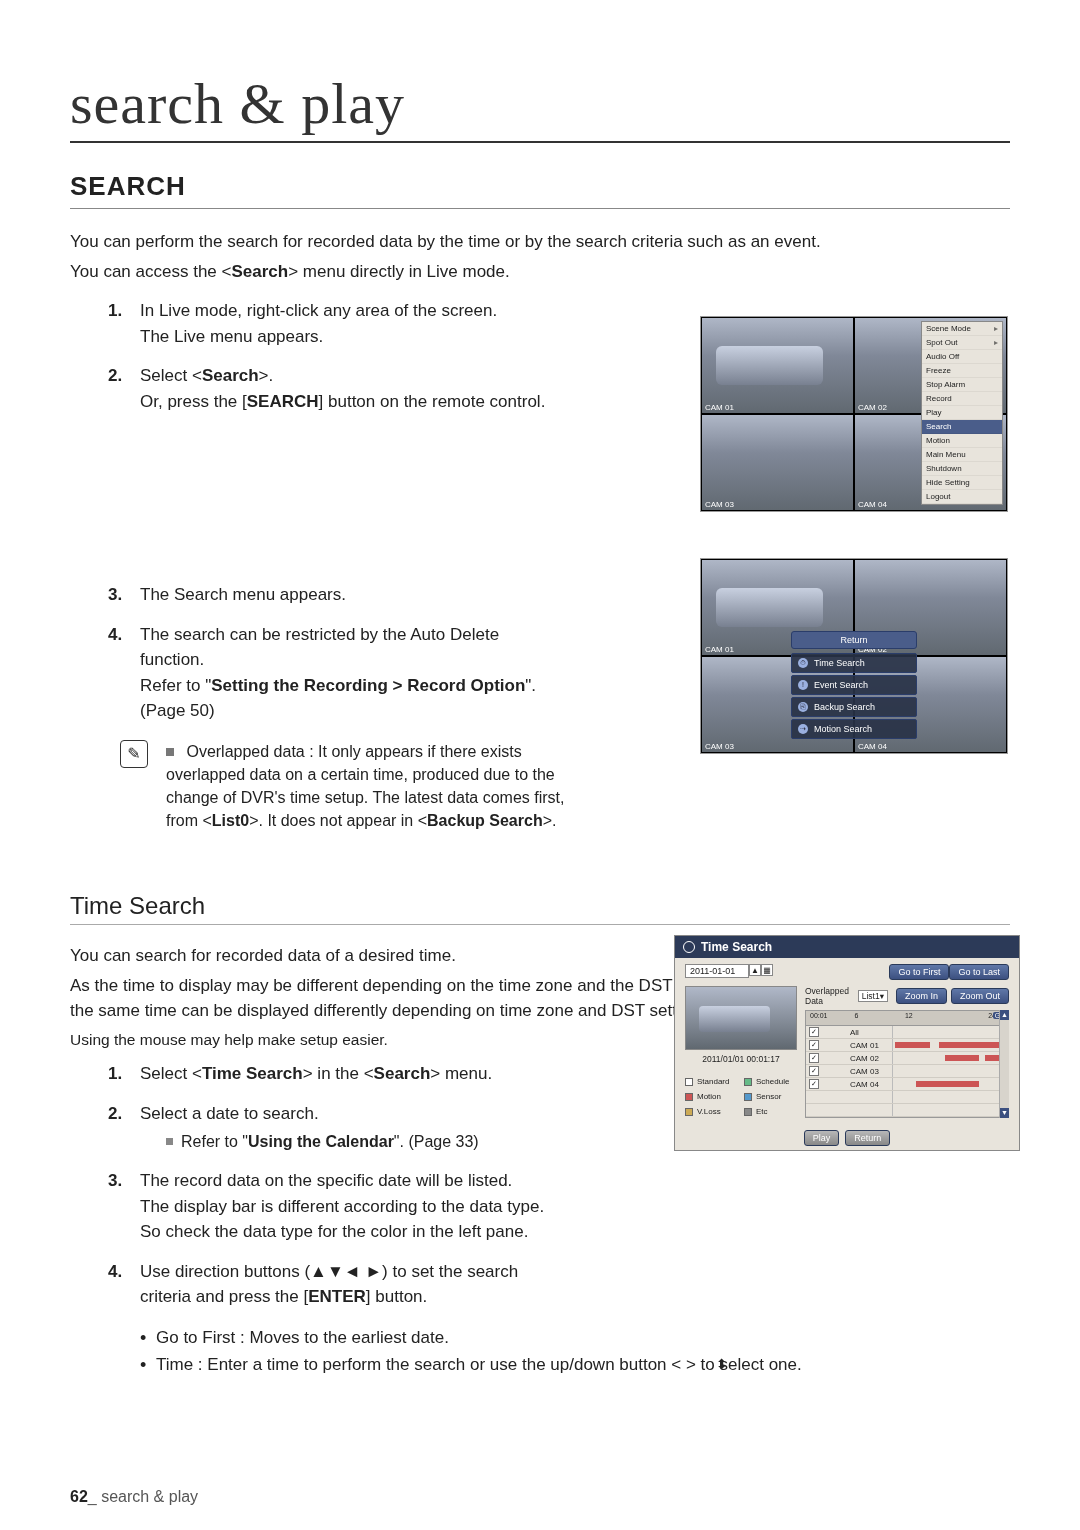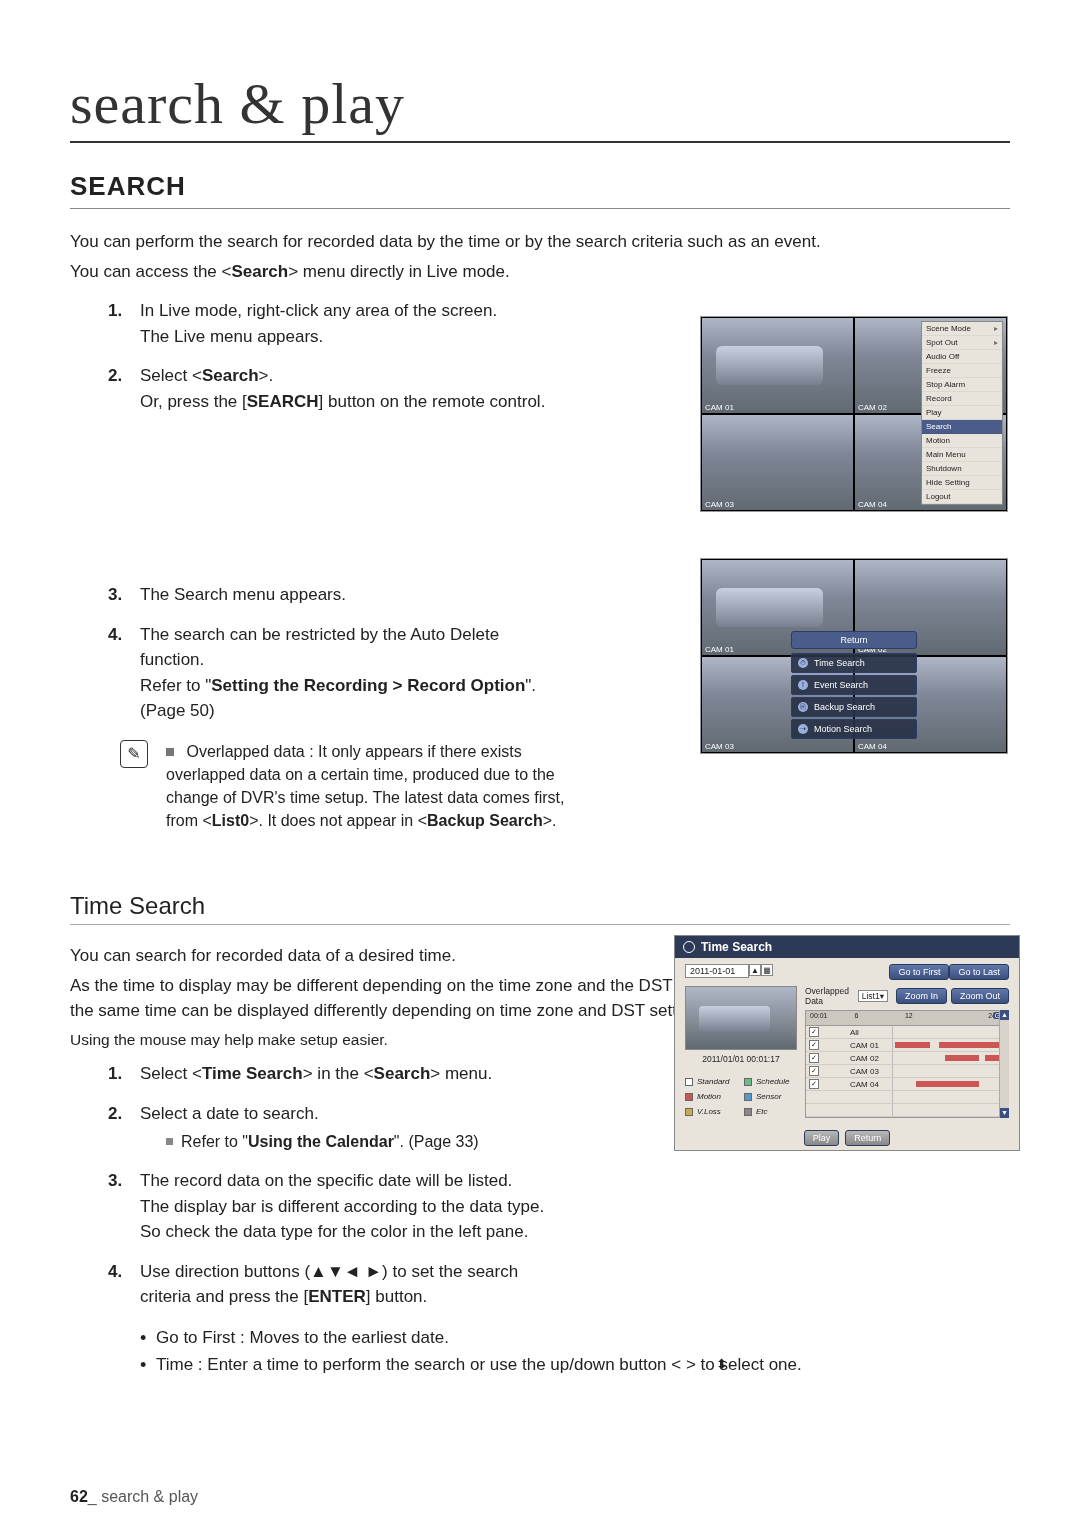--- a/index.html
+++ b/index.html
@@ -90,21 +90,21 @@
   .ts-row1{display:flex;padding:6px 10px;align-items:flex-start;}
   .ts-date{background:#fff;border:1px solid #888;padding:1px 4px;width:64px;font-size:9px;}
   .ts-cal{width:12px;height:12px;background:#fff;border:1px solid #888;display:inline-flex;align-items:center;justify-content:center;font-size:8px;}
   .ts-btn{background:linear-gradient(#6078a8,#3c5080);color:#fff;border:1px solid #2a3a5a;border-radius:3px;padding:2px 8px;font-size:9px;white-space:nowrap;}
   .ts-btn.grey{background:linear-gradient(#b8b8b8,#888);}
   .ts-body{display:flex;padding:0 10px;gap:8px;}
   .ts-left{width:112px;}
   .ts-preview{width:112px;height:64px;background:linear-gradient(#b0b8c8,#606870);border:1px solid #888;margin-bottom:2px;position:relative;}
   .ts-preview .car{position:absolute;left:12%;top:30%;width:64%;height:42%;background:linear-gradient(#c8d0e0,#788090);border-radius:4px;}
   .ts-ptime{text-align:center;font-size:8.5px;padding:2px 0;}
-  .ts-legend{font-size:8px;margin-top:10px;line-height:1.6;display:grid;grid-template-columns:1fr 1fr;gap:2px 6px;font-style:italic;}
+  .ts-legend{font-size:8px;margin-top:10px;line-height:1.6;display:grid;grid-template-columns:1fr 1fr;gap:2px 6px;}
   .ts-legend span{display:flex;gap:4px;align-items:center;}
   .ts-legend .sw{width:8px;height:8px;border:1px solid #666;}
   .ts-right{flex:1;}
   .ts-over{display:flex;gap:4px;align-items:center;font-size:8.5px;margin-bottom:2px;}
   .ts-over .dd{background:#fff;border:1px solid #888;padding:0 3px;width:34px;display:flex;justify-content:space-between;}
   .ts-tlhdr{background:#ccc8c0;border:1px solid #999;height:16px;display:flex;align-items:flex-end;font-size:7.5px;padding:0 4px;position:relative;margin-top:4px;}
   .ts-tlhdr .tick{position:absolute;top:1px;font-size:7px;}
   .ts-tlhdr .t0{left:4px;} .ts-tlhdr .t6{left:24%;} .ts-tlhdr .t12{left:49%;} .ts-tlhdr .t24{right:12px;}
   .ts-tlhdr .gotxt{position:absolute;right:2px;top:1px;font-size:7px;background:#3c5080;color:#fff;padding:0 2px;border-radius:2px;}
   .ts-rows{border:1px solid #999;border-top:none;}

